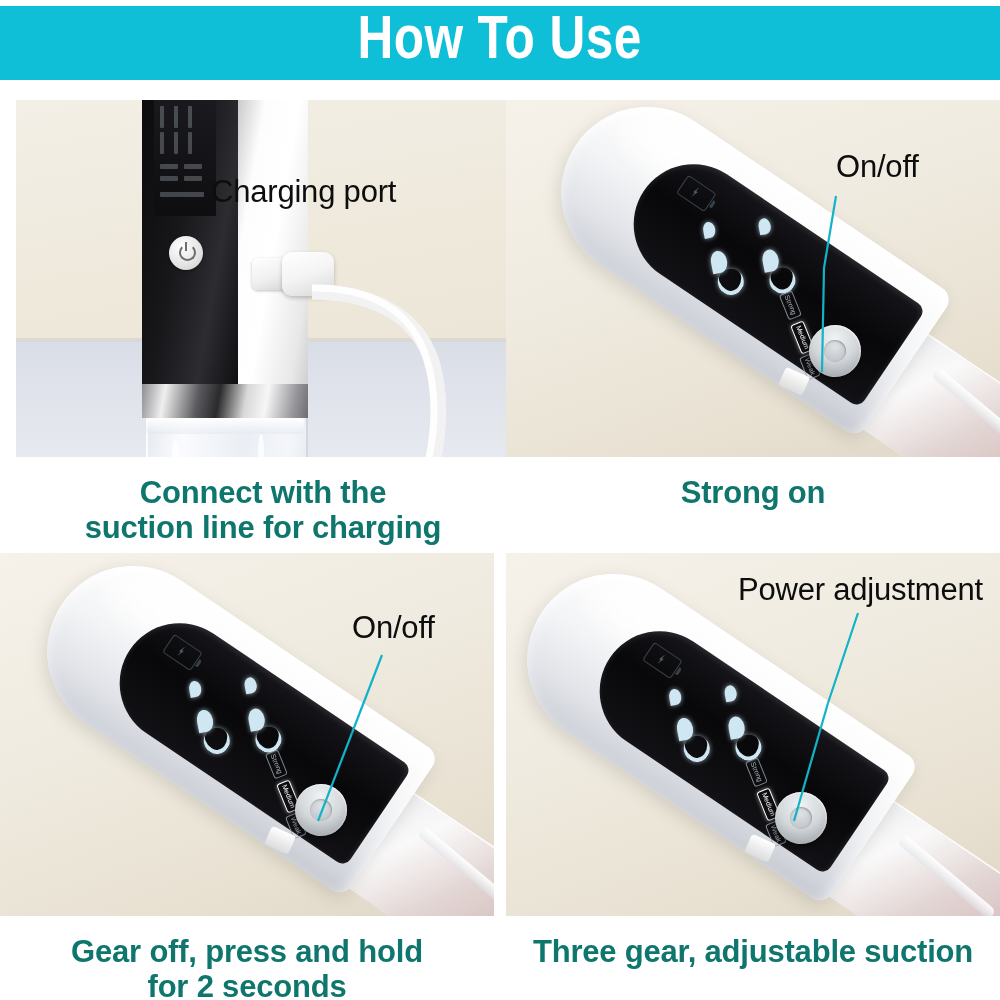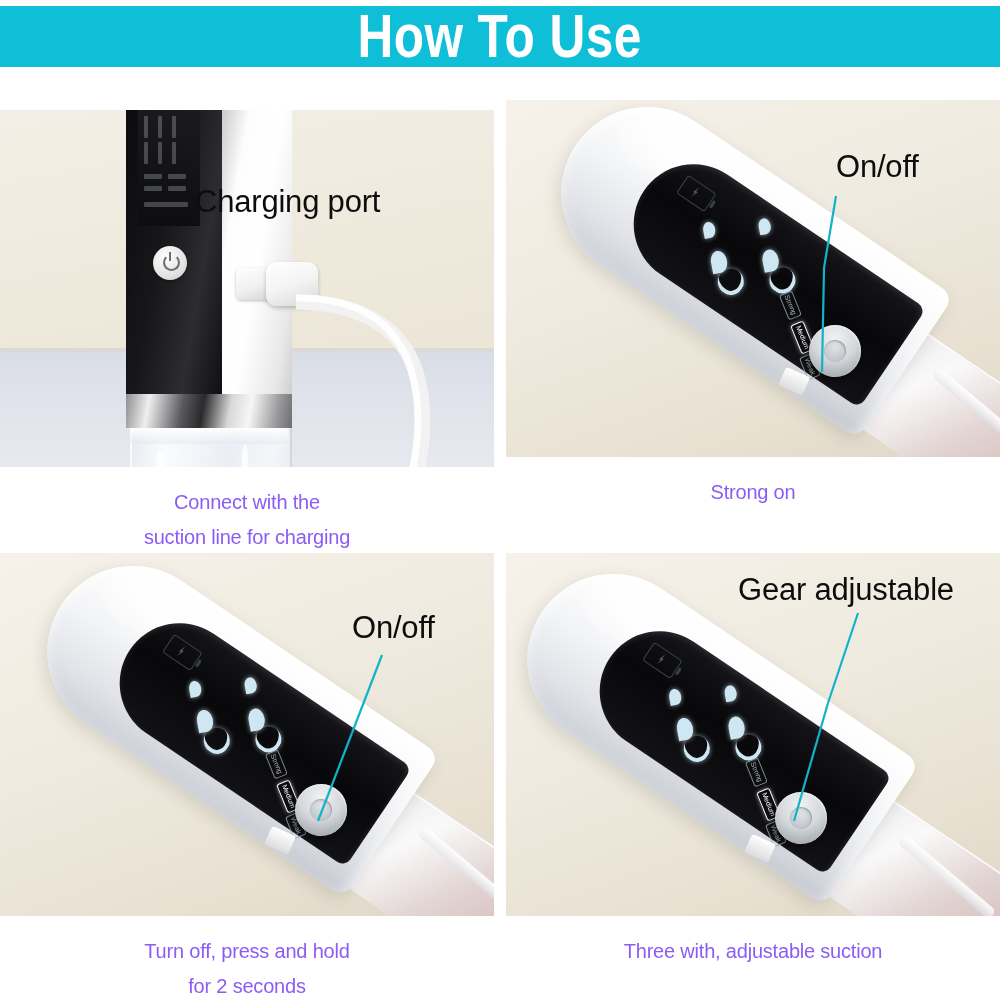--- a/index.html
+++ b/index.html
@@ -3,41 +3,41 @@
 <meta charset="utf-8">
 <style>
   html,body{margin:0;padding:0;background:#ffffff;}
   body{width:1000px;height:1000px;overflow:hidden;
        font-family:"Liberation Sans","DejaVu Sans",sans-serif;
        -webkit-font-smoothing:antialiased;}
 
   .page{position:relative;width:1000px;height:1000px;background:#fff;}
 
   
-  .banner{position:absolute;left:0;top:6px;width:1000px;height:61px;
-          background:#0FBFD8;display:flex;align-items:flex-end;justify-content:center;}
+  .banner{position:absolute;left:0;top:6px;width:1000px;height:74px;
+          background:#0FBFD8;display:flex;align-items:flex-start;justify-content:center;}
   .banner-title{color:#ffffff;font-size:62px;font-weight:700;line-height:1;
                 letter-spacing:0.5px;transform:scaleX(.80);transform-origin:center;
                 font-family:"Liberation Sans","DejaVu Sans",sans-serif;
                 white-space:nowrap;}
 
   
   .grid{position:absolute;left:0;top:100px;width:1000px;height:900px;}
   .cell{position:absolute;width:494px;}
-  .cell.c1{left:0;   top:0;margin-top:10px;}
+  .cell.c1{left:16px;   top:0;}
   .cell.c2{left:506px;top:0;}
   .cell.c3{left:0;   top:453px;}
   .cell.c4{left:506px;top:453px;}
 
   .photo{position:relative;width:494px;height:357px;overflow:hidden;}
   .photo.tall{height:363px;}
 
-  .caption{width:100%;text-align:center;color:#8b5cf6;font-size:20px;
+  .caption{width:100%;text-align:center;color:#0f766e;font-size:31px;
            line-height:35px;padding-top:18px;box-sizing:border-box;
-           letter-spacing:-0.2px;}
+           letter-spacing:-0.2px;font-weight:bold;}
   .caption .ln{display:block;}
 
   
   .bg-warm{position:absolute;inset:0;
       background:linear-gradient(170deg,#f3efe6 0%,#efe9dc 45%,#eae3d3 100%);}
   .bg-warm2{position:absolute;inset:0;
       background:linear-gradient(160deg,#f6f2ea 0%,#f0ebe0 40%,#e8e1d2 78%,#ded6c6 100%);}
   .table-surface{position:absolute;left:0;right:0;top:240px;bottom:0;
       background:linear-gradient(180deg,#d9dde6 0%,#dfe2ea 35%,#e6e9ef 100%);}
   .table-edge{position:absolute;left:0;right:0;top:238px;height:5px;
@@ -320,21 +320,21 @@
         </div>
 
         <svg class="leader" style="left:0;top:0;width:494px;height:363px;">
           <line x1="382" y1="102" x2="352" y2="180"></line>
           <line x1="352" y1="180" x2="318" y2="268"></line>
         </svg>
 
         <div class="callout" style="left:352px;top:58px;">On/off</div>
       </div>
       <div class="caption">
-        <span class="ln">Turn off, press and hold</span>
+        <span class="ln">Gear off, press and hold</span>
         <span class="ln">for 2 seconds</span>
       </div>
     </div>
 
     <div class="cell c4">
       <div class="photo tall">
         <div class="bg-warm2"></div>
 
         <div class="dev2" style="left:-4px;top:6px;">
           <div class="tail">
@@ -372,21 +372,21 @@
             </div>
             <div class="nub"></div>
           </div>
         </div>
 
         <svg class="leader" style="left:0;top:0;width:494px;height:363px;">
           <line x1="352" y1="60" x2="322" y2="150"></line>
           <line x1="322" y1="150" x2="288" y2="268"></line>
         </svg>
 
-        <div class="callout" style="left:232px;top:20px;">Gear adjustable</div>
+        <div class="callout" style="left:232px;top:20px;">Power adjustment</div>
       </div>
       <div class="caption">
-        <span class="ln">Three with, adjustable suction</span>
+        <span class="ln">Three gear, adjustable suction</span>
       </div>
     </div>
 
   </div>
 </div>
 
 </body></html>

